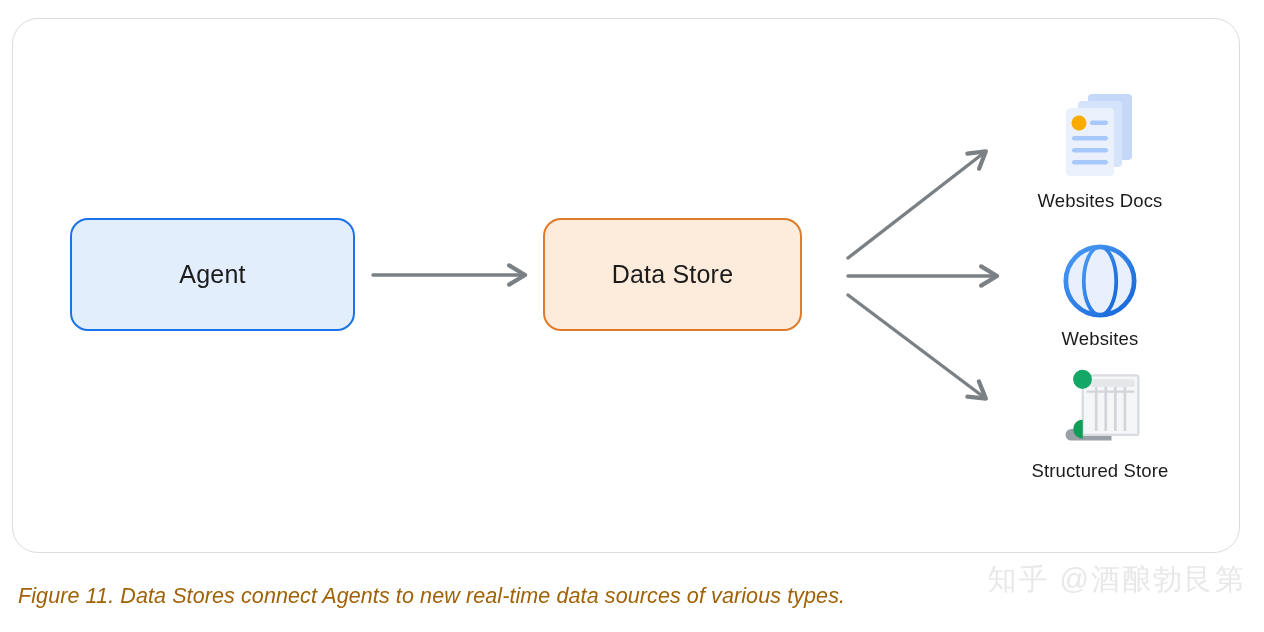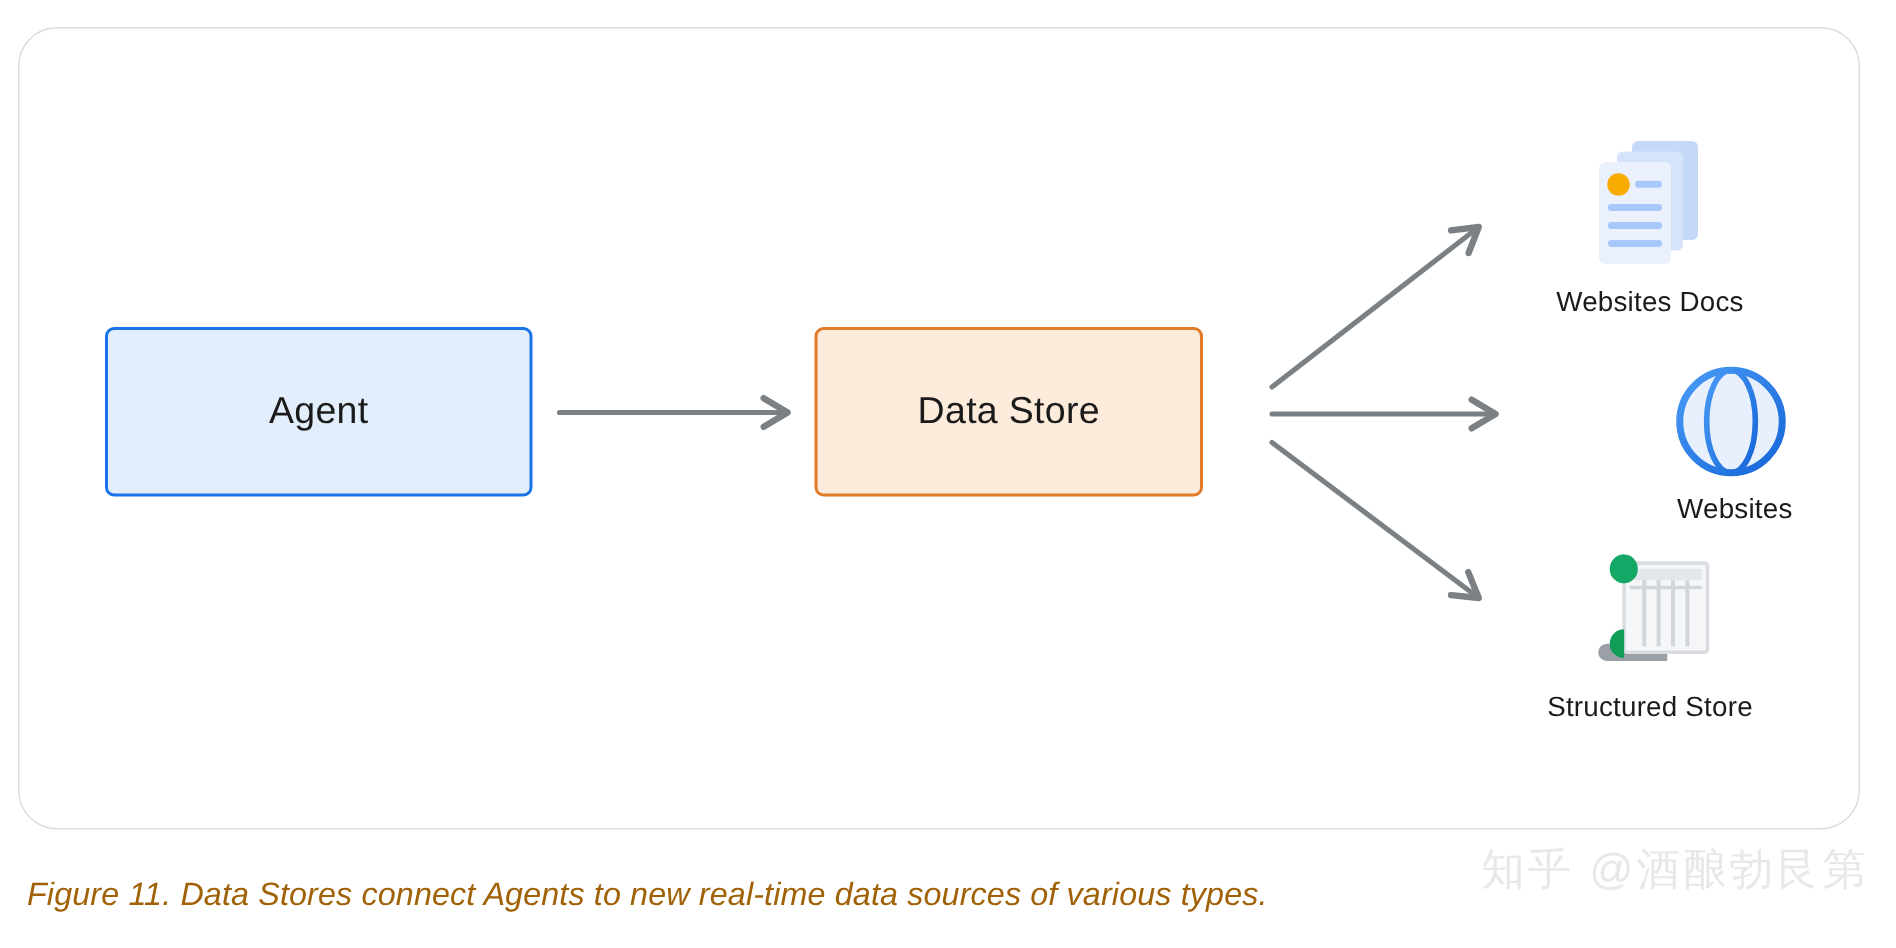--- a/index.html
+++ b/index.html
@@ -40,21 +40,21 @@
     top: 0;
     width: 1264px;
     height: 632px;
     pointer-events: none;
   }
 
   
   .node-box {
     position: absolute;
     box-sizing: border-box;
-    border-radius: 6px;
+    border-radius: 18px;
     display: flex;
     align-items: center;
     justify-content: center;
     font-size: 25px;
     letter-spacing: 0.2px;
     color: #1b1b1b;
   }
 
   #agent-node {
     left: 70px;
@@ -88,21 +88,21 @@
     margin-top: 6px;
     white-space: nowrap;
   }
   .source-icon {
     width: 96px;
     height: 96px;
     display: block;
   }
 
   #source-private-docs { left: 1005px; top: 88px; width: 190px; }
-  #source-websites     { left: 1005px; top: 240px; width: 190px; align-items: flex-end; }
+  #source-websites     { left: 1005px; top: 240px; width: 190px; }
   #source-structured   { left: 1005px; top: 362px; width: 190px; }
 
   #source-websites .source-icon   { width: 82px; height: 82px; }
   #source-structured .source-icon { width: 92px; height: 92px; }
 
   
   #caption {
     position: absolute;
     left: 18px;
     top: 584px;

